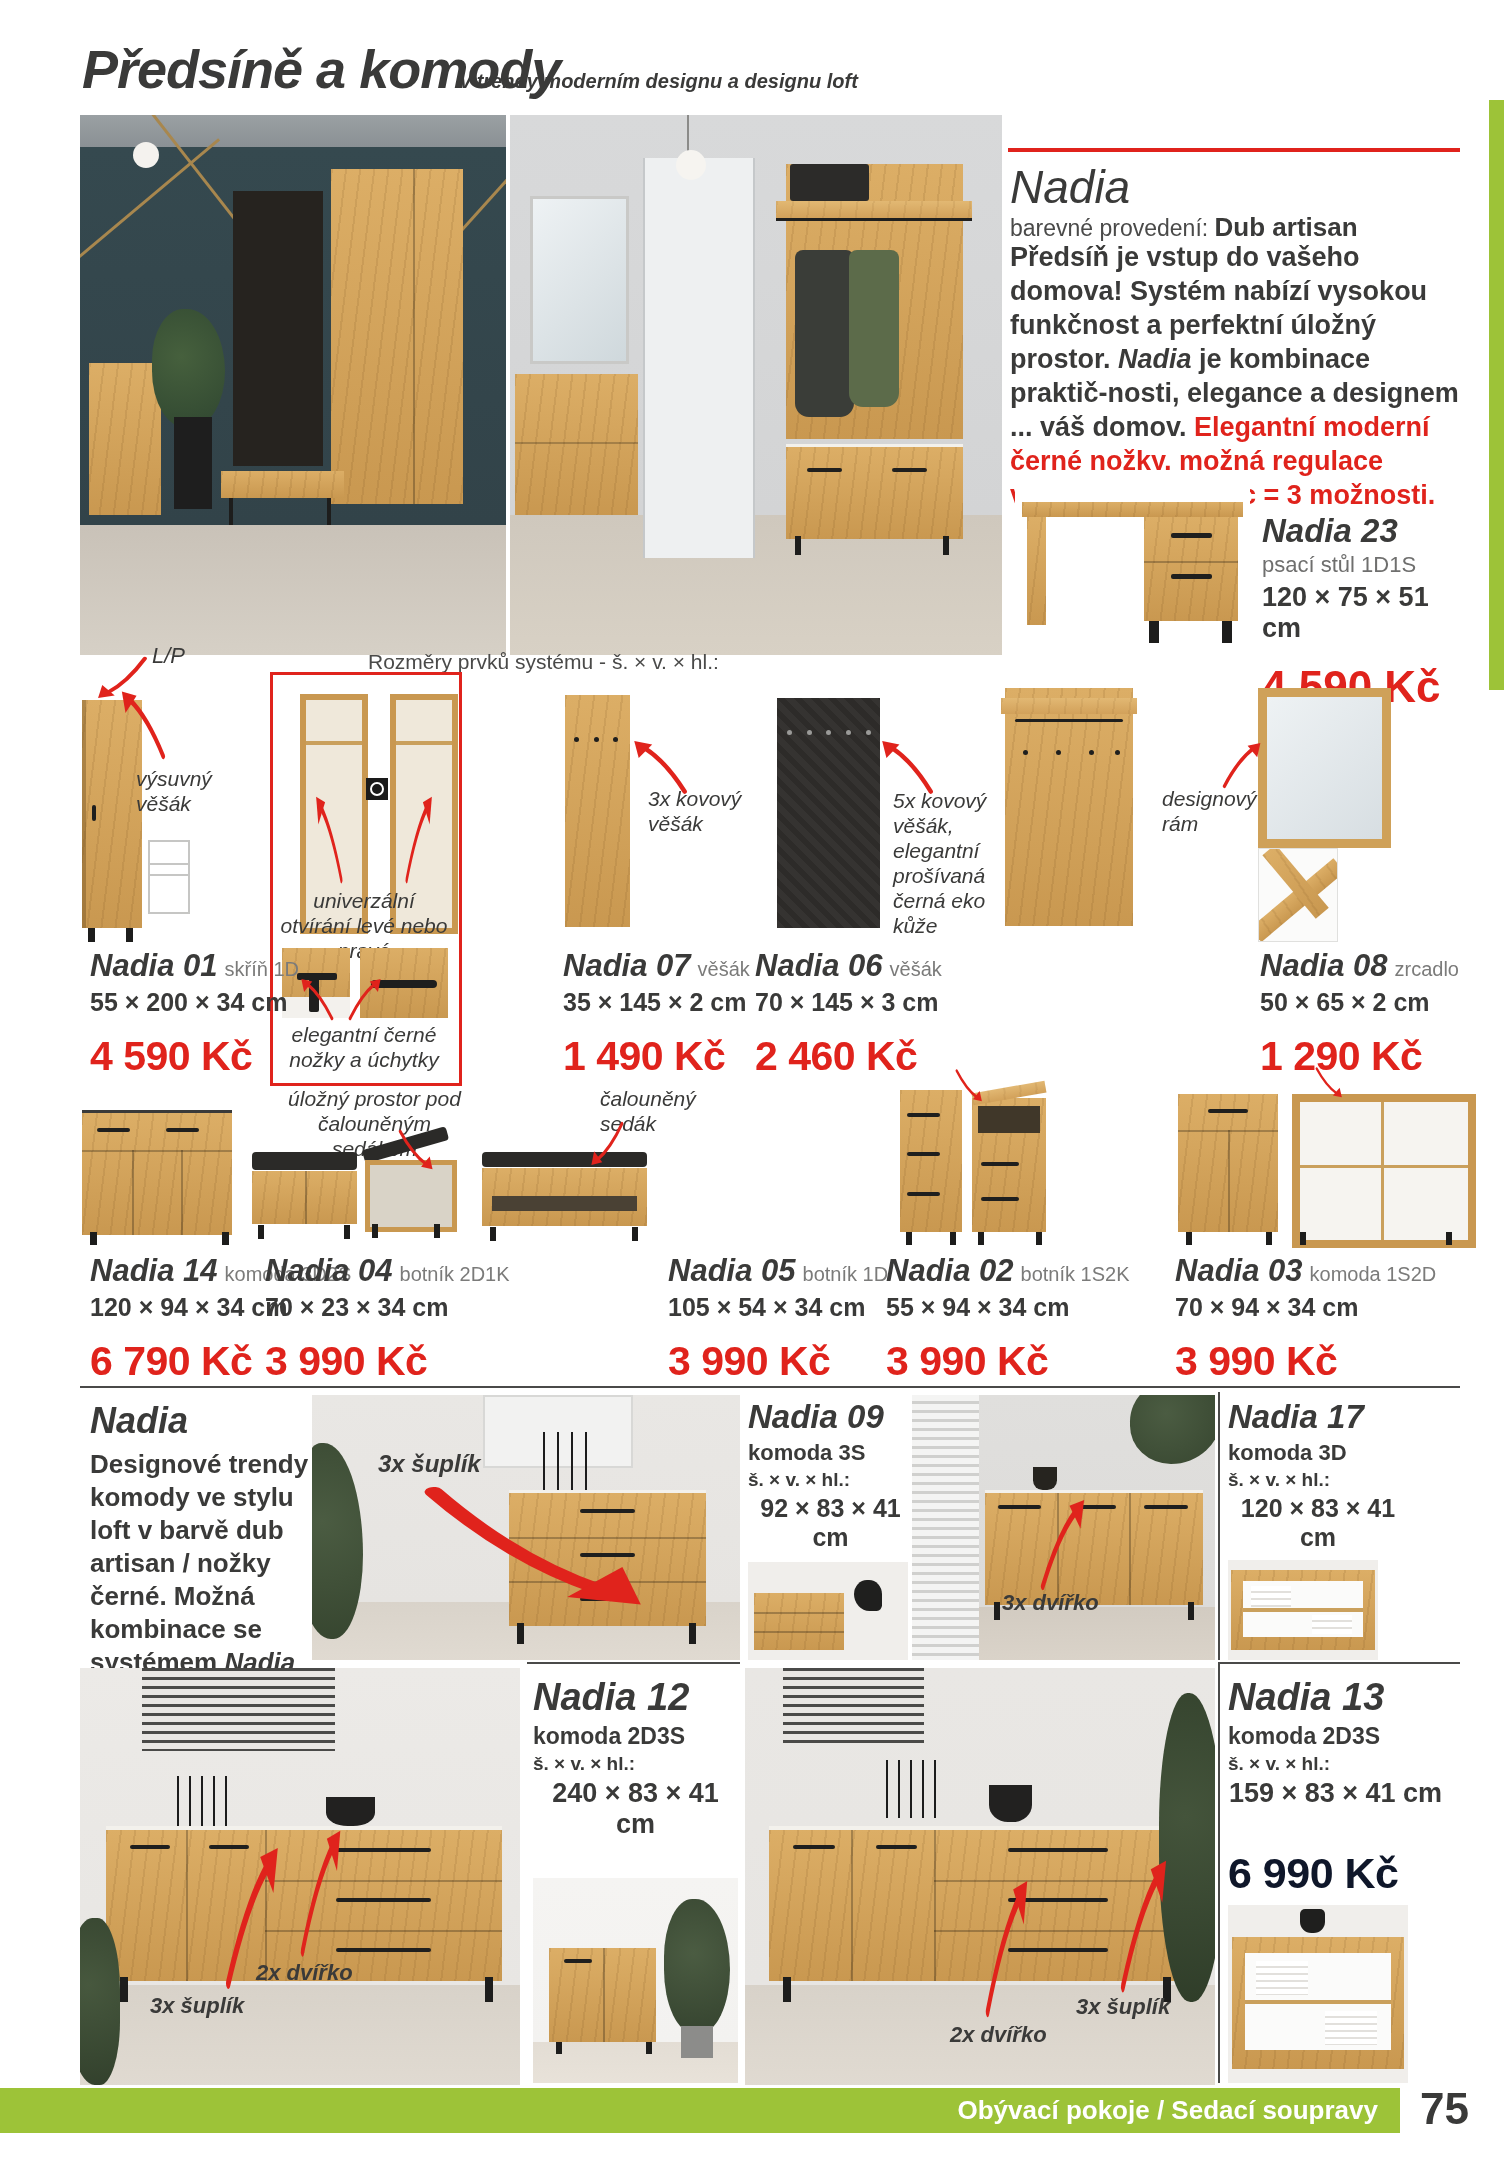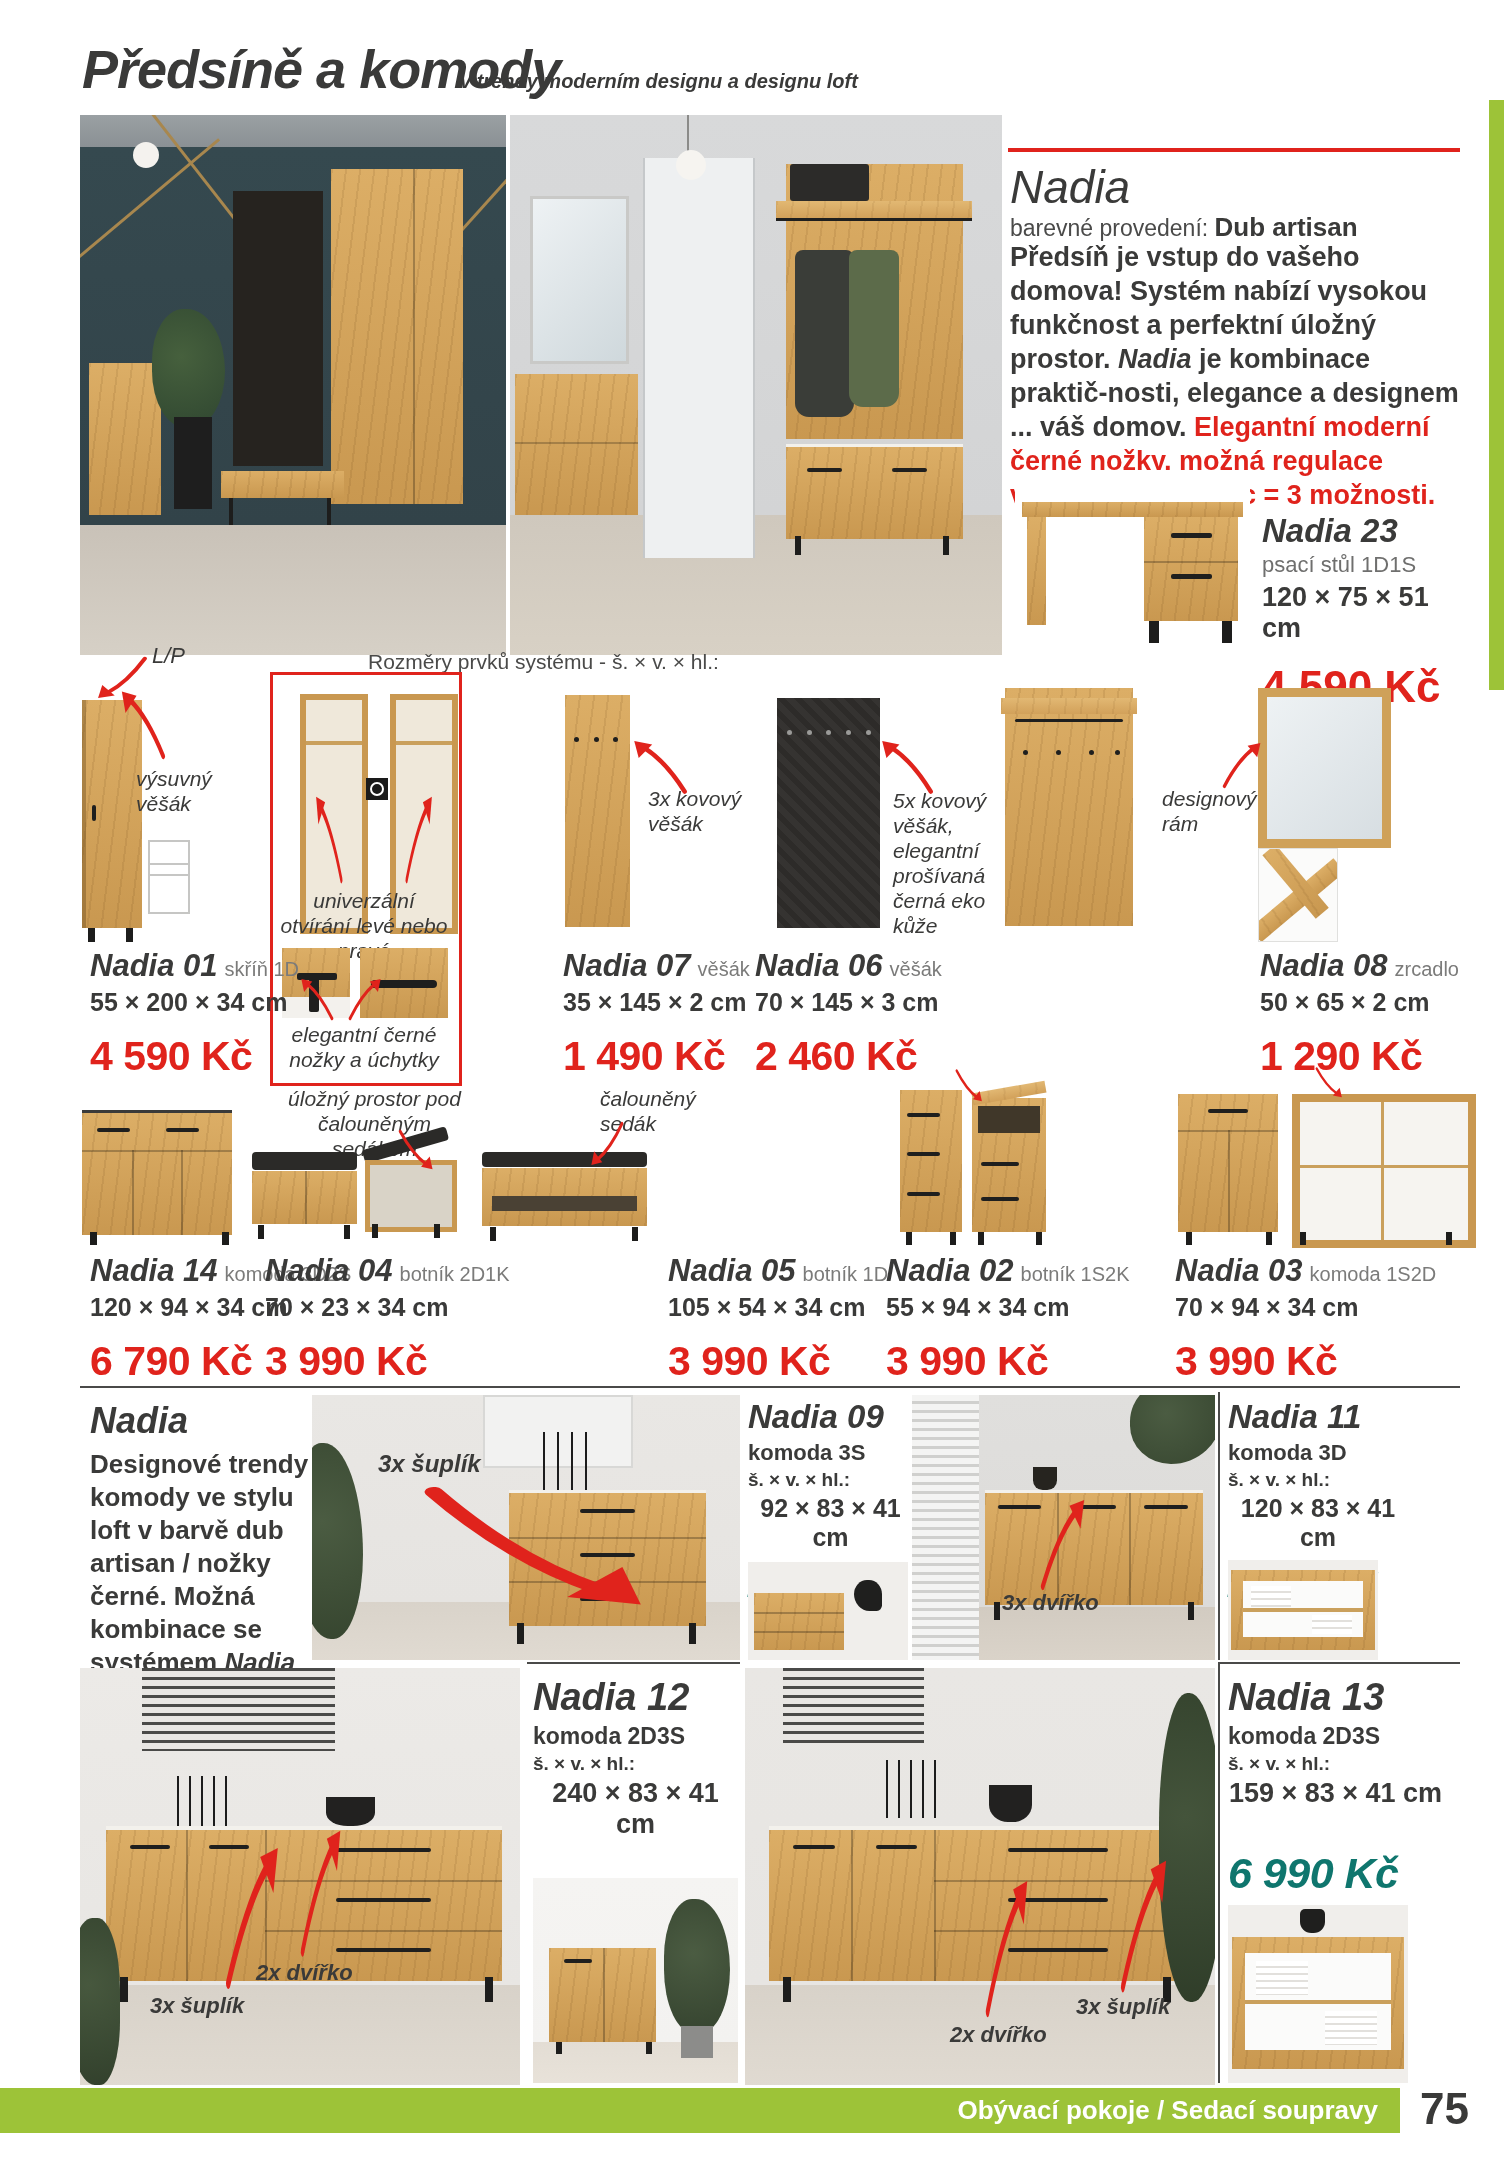--- a/index.html
+++ b/index.html
@@ -22,21 +22,21 @@
   .tp{font-weight:400;font-size:20px;color:#7b7b7a;margin-left:7px;}
   .dm{font-weight:700;font-size:25px;margin-top:4px;}
   .pr{font-weight:700;font-size:41px;color:#e0231c;margin-top:16px;letter-spacing:-0.5px;}
   .note{font-style:italic;font-size:21px;line-height:25px;color:#3a3a39;}
   .lblb{font-style:italic;font-weight:700;color:#3a3a39;}
   
   .lnm{font-style:italic;font-weight:700;font-size:33px;}
   .ltp{font-weight:700;font-size:22px;margin-top:4px;}
   .ldl{font-weight:700;font-size:19px;margin-top:3px;}
   .ldm{font-weight:700;font-size:25px;margin-top:3px;text-align:center;}
-  .lpr{font-weight:700;font-size:38px;color:#0f766e;margin-top:16px;letter-spacing:-0.5px;font-style:italic;}
+  .lpr{font-weight:700;font-size:38px;color:#0f172a;margin-top:16px;letter-spacing:-0.5px;}
   .lg .lnm{font-size:38px;}
   .lg .ltp{font-size:23px;}
   .lg .ldm{font-size:27px;}
   .lg .lpr{font-size:43px;margin-top:40px;}
   .arrow{position:absolute;}
   .arrow svg{display:block;width:100%;height:100%;}
   .line{position:absolute;background:#4a4a49;}
 </style>
 </head>
 <body>
@@ -346,21 +346,21 @@
       <div class="hbar" style="left:6%;top:10%;width:20%;height:4px;"></div>
       <div class="hbar" style="left:40%;top:10%;width:20%;height:4px;"></div>
       <div class="hbar" style="left:73%;top:10%;width:20%;height:4px;"></div>
     </div>
     <div class="leg" style="left:27%;top:78%;width:6px;height:7%;"></div>
     <div class="leg" style="left:91%;top:78%;width:6px;height:7%;"></div>
   </div>
   <div class="abs lblb" style="left:1002px;top:1590px;font-size:22px;">3x dvířko</div>
 
   <div class="abs" style="left:1228px;top:1398px;width:180px;">
-    <div class="lnm">Nadia 11</div>
+    <div class="lnm">Nadia 17</div>
     <div class="ltp">komoda 3D</div>
     <div class="ldl">š. × v. × hl.:</div>
     <div class="ldm">120 × 83 × 41 cm</div>
     <div class="lpr">4 990 Kč</div>
   </div>
   <div class="photo" style="left:1228px;top:1560px;width:150px;height:100px;background:#f0eeeb;">
     <div class="sh wood" style="left:2%;top:10%;width:96%;height:80%;">
       <div class="sh" style="left:8%;top:14%;width:84%;height:70%;background:#fb fbfa;background:#fbfbfa;"></div>
       <div class="sh" style="left:8%;top:48%;width:84%;height:4px;background:#caa05c;"></div>
       <div class="sh" style="left:14%;top:20%;width:28%;height:26%;background:repeating-linear-gradient(180deg,#ffffff 0 5px,#e2e0dc 5px 7px);"></div>

